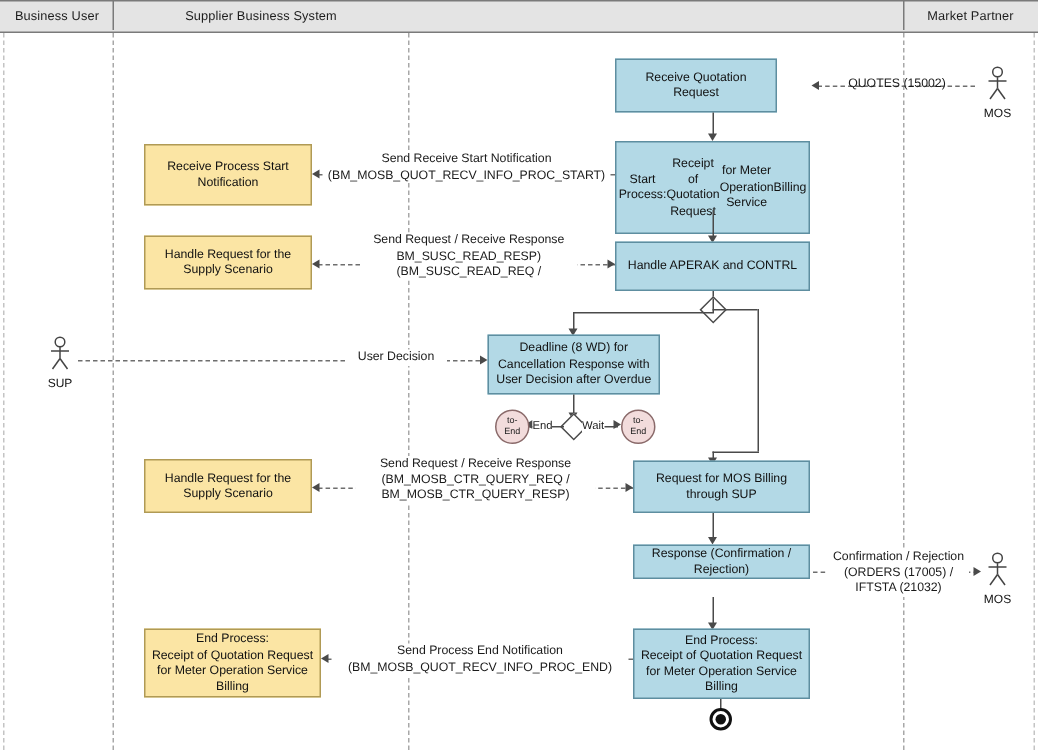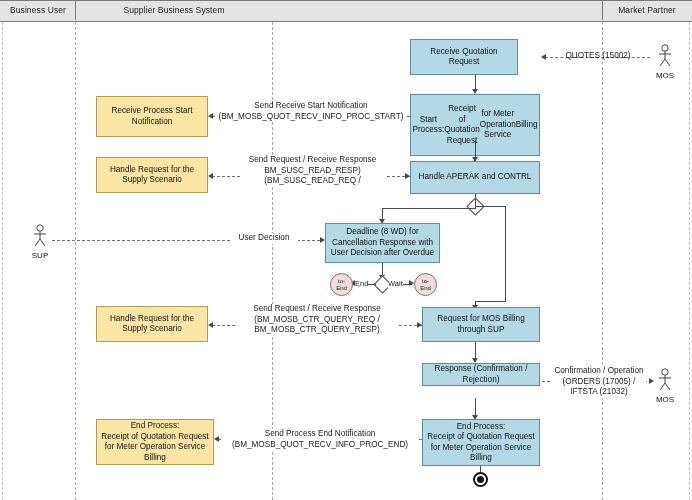--- a/index.html
+++ b/index.html
@@ -305,21 +305,21 @@
   <div class="v-solid" style="left:475px; top:342px; height:17px;"></div>
   <div class="arr arr-down" style="left:471.5px; top:358px;"></div>
 
   <div class="task blue" style="left:422px; top:363px; width:118px; height:23px;">
     <span>Response (Confirmation / Rejection)</span>
   </div>
 
   <div class="h-dash" style="left:542px; top:381px; width:110px;"></div>
   <div class="arr arr-right" style="left:649px; top:377.5px;"></div>
   <div class="conn-label" style="left:552px; top:366px; width:94px; background:#fff;">
-    <span style="display:block;">Confirmation / Operation</span>
+    <span style="display:block;">Confirmation / Rejection</span>
     <span style="display:block;">(ORDERS (17005) /</span>
     <span style="display:block;">IFTSTA (21032)</span>
   </div>
 
   <div class="actor" style="left:652px; top:368px;">
     <svg width="22" height="26" viewBox="0 0 22 26">
       <circle cx="11" cy="4" r="3.2" fill="none" stroke="#444" stroke-width="1"></circle>
       <line x1="11" y1="7.4" x2="11" y2="15" stroke="#444" stroke-width="1"></line>
       <line x1="5" y1="10" x2="17" y2="10" stroke="#444" stroke-width="1"></line>
       <line x1="11" y1="15" x2="6" y2="22" stroke="#444" stroke-width="1"></line>

